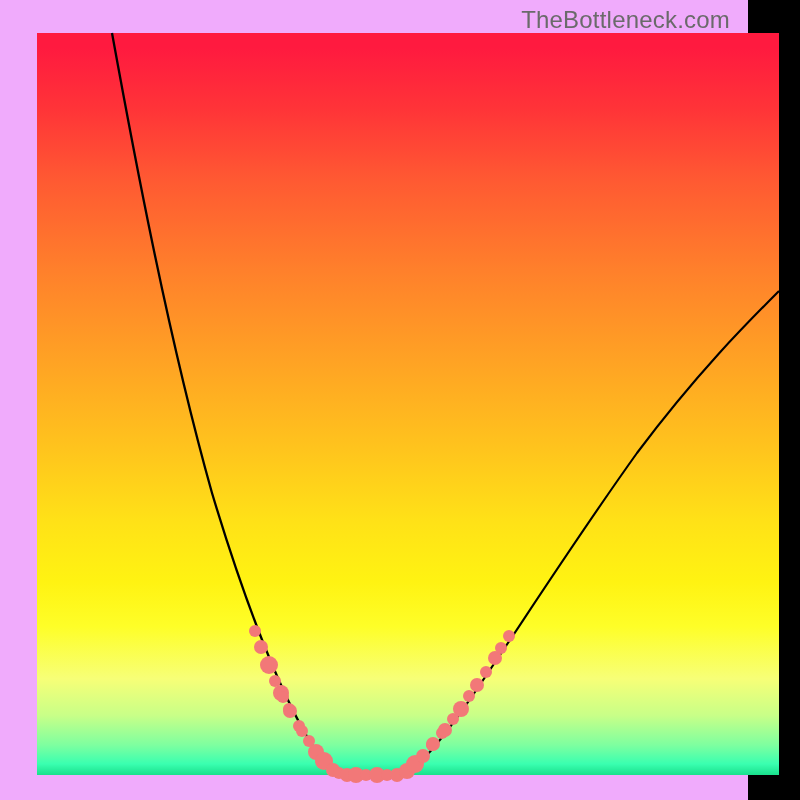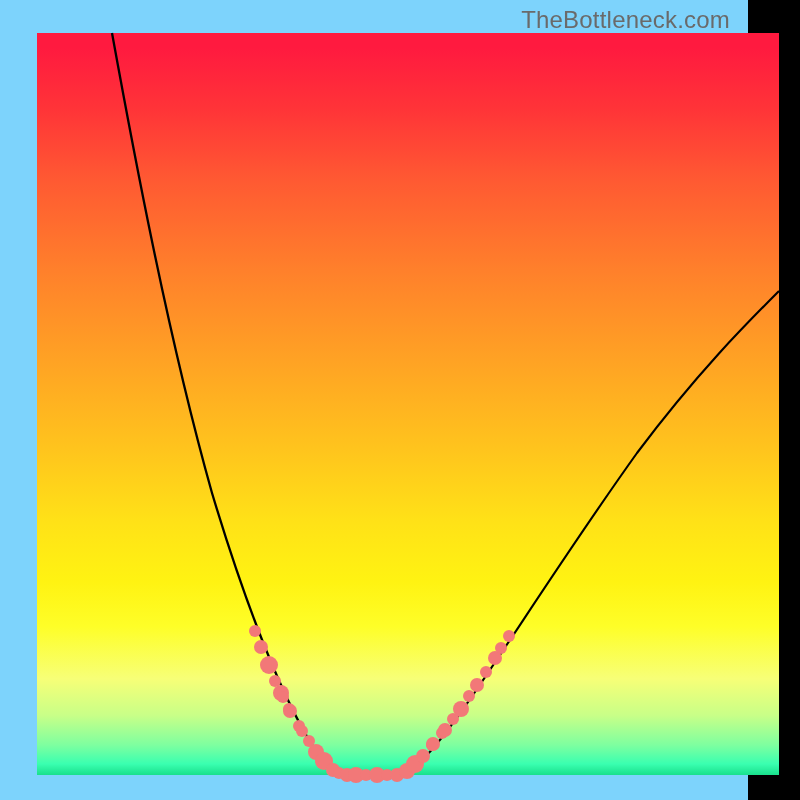--- a/index.html
+++ b/index.html
@@ -10,21 +10,21 @@
     background: #000;
     overflow: hidden;
     font-family: Arial, Helvetica, sans-serif;
   }
   .frame {
     position: absolute;
     left: 0;
     top: 0;
     width: 748px;
     height: 800px;
-    background: #7dd3fc;
+    background: #f0abfc;
   }
   .plot {
     position: absolute;
     left: 37px;
     top: 33px;
     width: 742px;
     height: 742px;
     background: linear-gradient(
       to bottom,
       #ff1a3f 0%,

